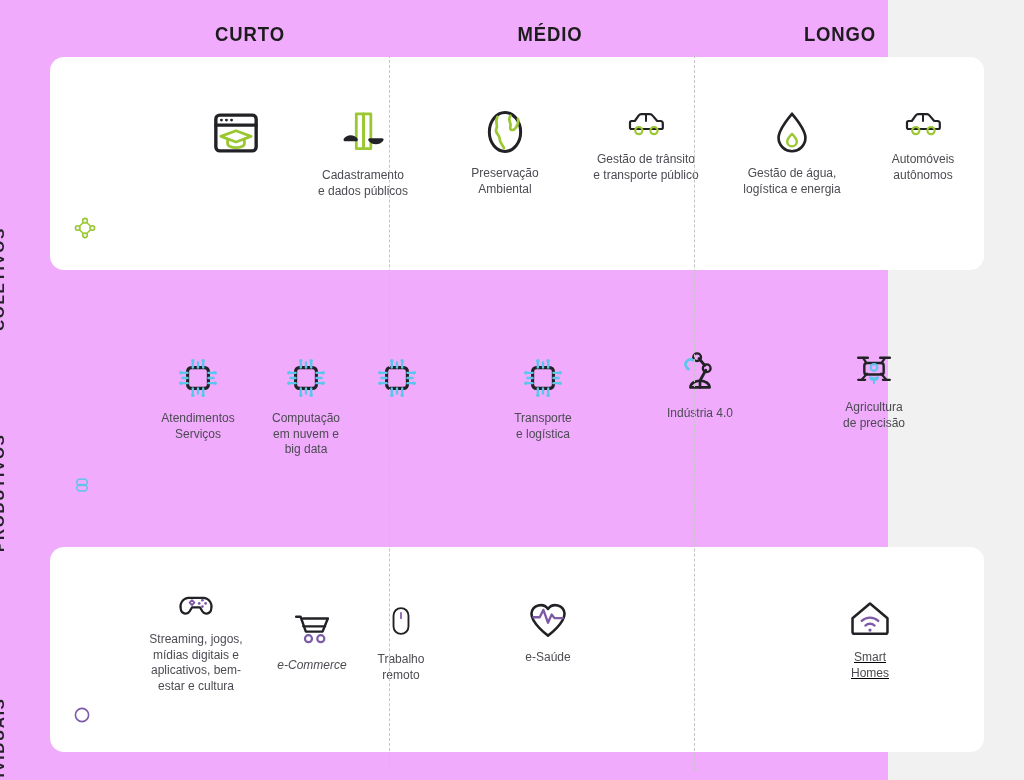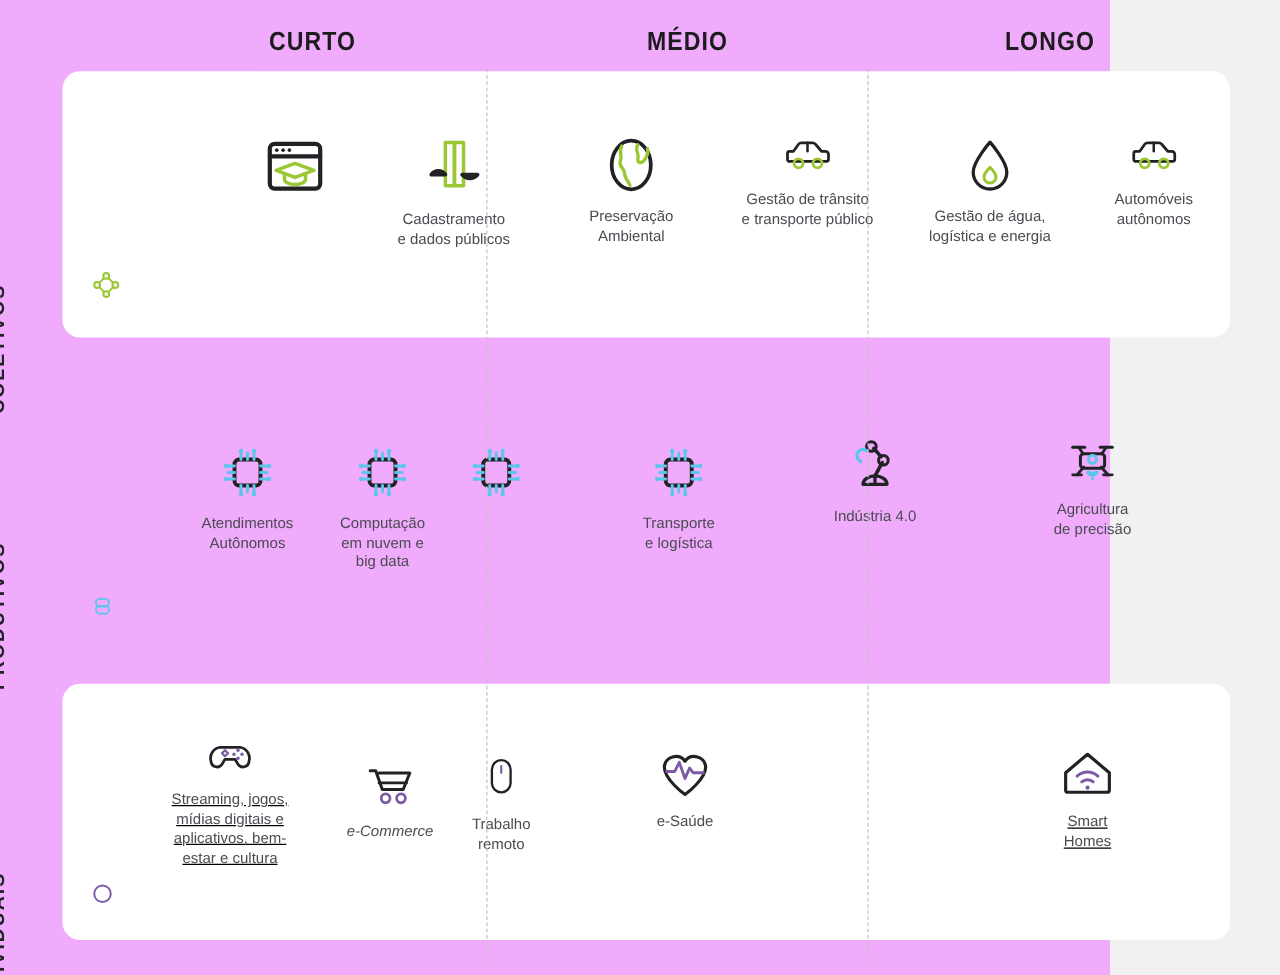--- a/index.html
+++ b/index.html
@@ -225,21 +225,21 @@
                 <circle cx="60" cy="17" r="3.4"></circle>
                 <circle cx="40" cy="83" r="3.4"></circle>
                 <circle cx="60" cy="83" r="3.4"></circle>
                 <circle cx="17" cy="40" r="3.4"></circle>
                 <circle cx="17" cy="60" r="3.4"></circle>
                 <circle cx="83" cy="40" r="3.4"></circle>
                 <circle cx="83" cy="60" r="3.4"></circle>
               </g>
             </svg></span>
           <div class="lbl">Atendimentos
-Autônomos</div>
+Serviços</div>
         </div>
         <div class="item" style="left: 194px; top: 60px; width: 124px;">
           <span class="ico"><svg width="52" height="52" viewBox="0 0 100 100" xmlns="http://www.w3.org/2000/svg" fill="none" stroke-linecap="round" stroke-linejoin="round">
               <rect x="30" y="30" width="40" height="40" rx="7" stroke="#222226" stroke-width="6"></rect>
               <g stroke="#5bc5ea" stroke-width="4.5">
                 <line x1="40" y1="30" x2="40" y2="20"></line>
                 <line x1="50" y1="30" x2="50" y2="20"></line>
                 <line x1="60" y1="30" x2="60" y2="20"></line>
                 <line x1="40" y1="70" x2="40" y2="80"></line>
                 <line x1="50" y1="70" x2="50" y2="80"></line>
@@ -358,21 +358,21 @@
       </div>
     </div>
   <div class="row card" id="row-individuais">
       <div class="row-label-wrap">
         <div class="row-label" style="top: 22px;">INDIVIDUAIS</div>
         <div class="row-marker" style="top: 158px;"><svg width="20" height="20" viewBox="0 0 100 100" xmlns="http://www.w3.org/2000/svg" fill="none" stroke-linecap="round" stroke-linejoin="round">
             <circle cx="50" cy="50" r="33" stroke="#7d5aa6" stroke-width="8"></circle>
           </svg></div>
       </div>
       <div class="items">
-        <div class="item" style="left: 62px; top: 38px; width: 144px; text-decoration: underline;">
+        <div class="item" style="left: 74px; top: 38px; width: 144px;">
           <span class="ico"><svg width="58" height="40" viewBox="0 0 100 100" xmlns="http://www.w3.org/2000/svg" fill="none" stroke-linecap="round" stroke-linejoin="round">
               <path d="M30 32 h40 a22 22 0 0 1 18 28 a12 12 0 0 1-22 6 l-6-10 H40 l-6 10 a12 12 0 0 1-22-6 a22 22 0 0 1 18-28 z" stroke="#222226" stroke-width="5.5"></path>
               <path d="M34 44 l6-6 l6 6 l-6 6 z" stroke="#7d5aa6" stroke-width="4.5"></path>
               <g fill="#7d5aa6">
                 <circle cx="66" cy="38" r="3.4"></circle>
                 <circle cx="74" cy="46" r="3.4"></circle>
                 <circle cx="58" cy="46" r="3.4"></circle>
                 <circle cx="66" cy="54" r="3.4"></circle>
               </g>
             </svg></span>

